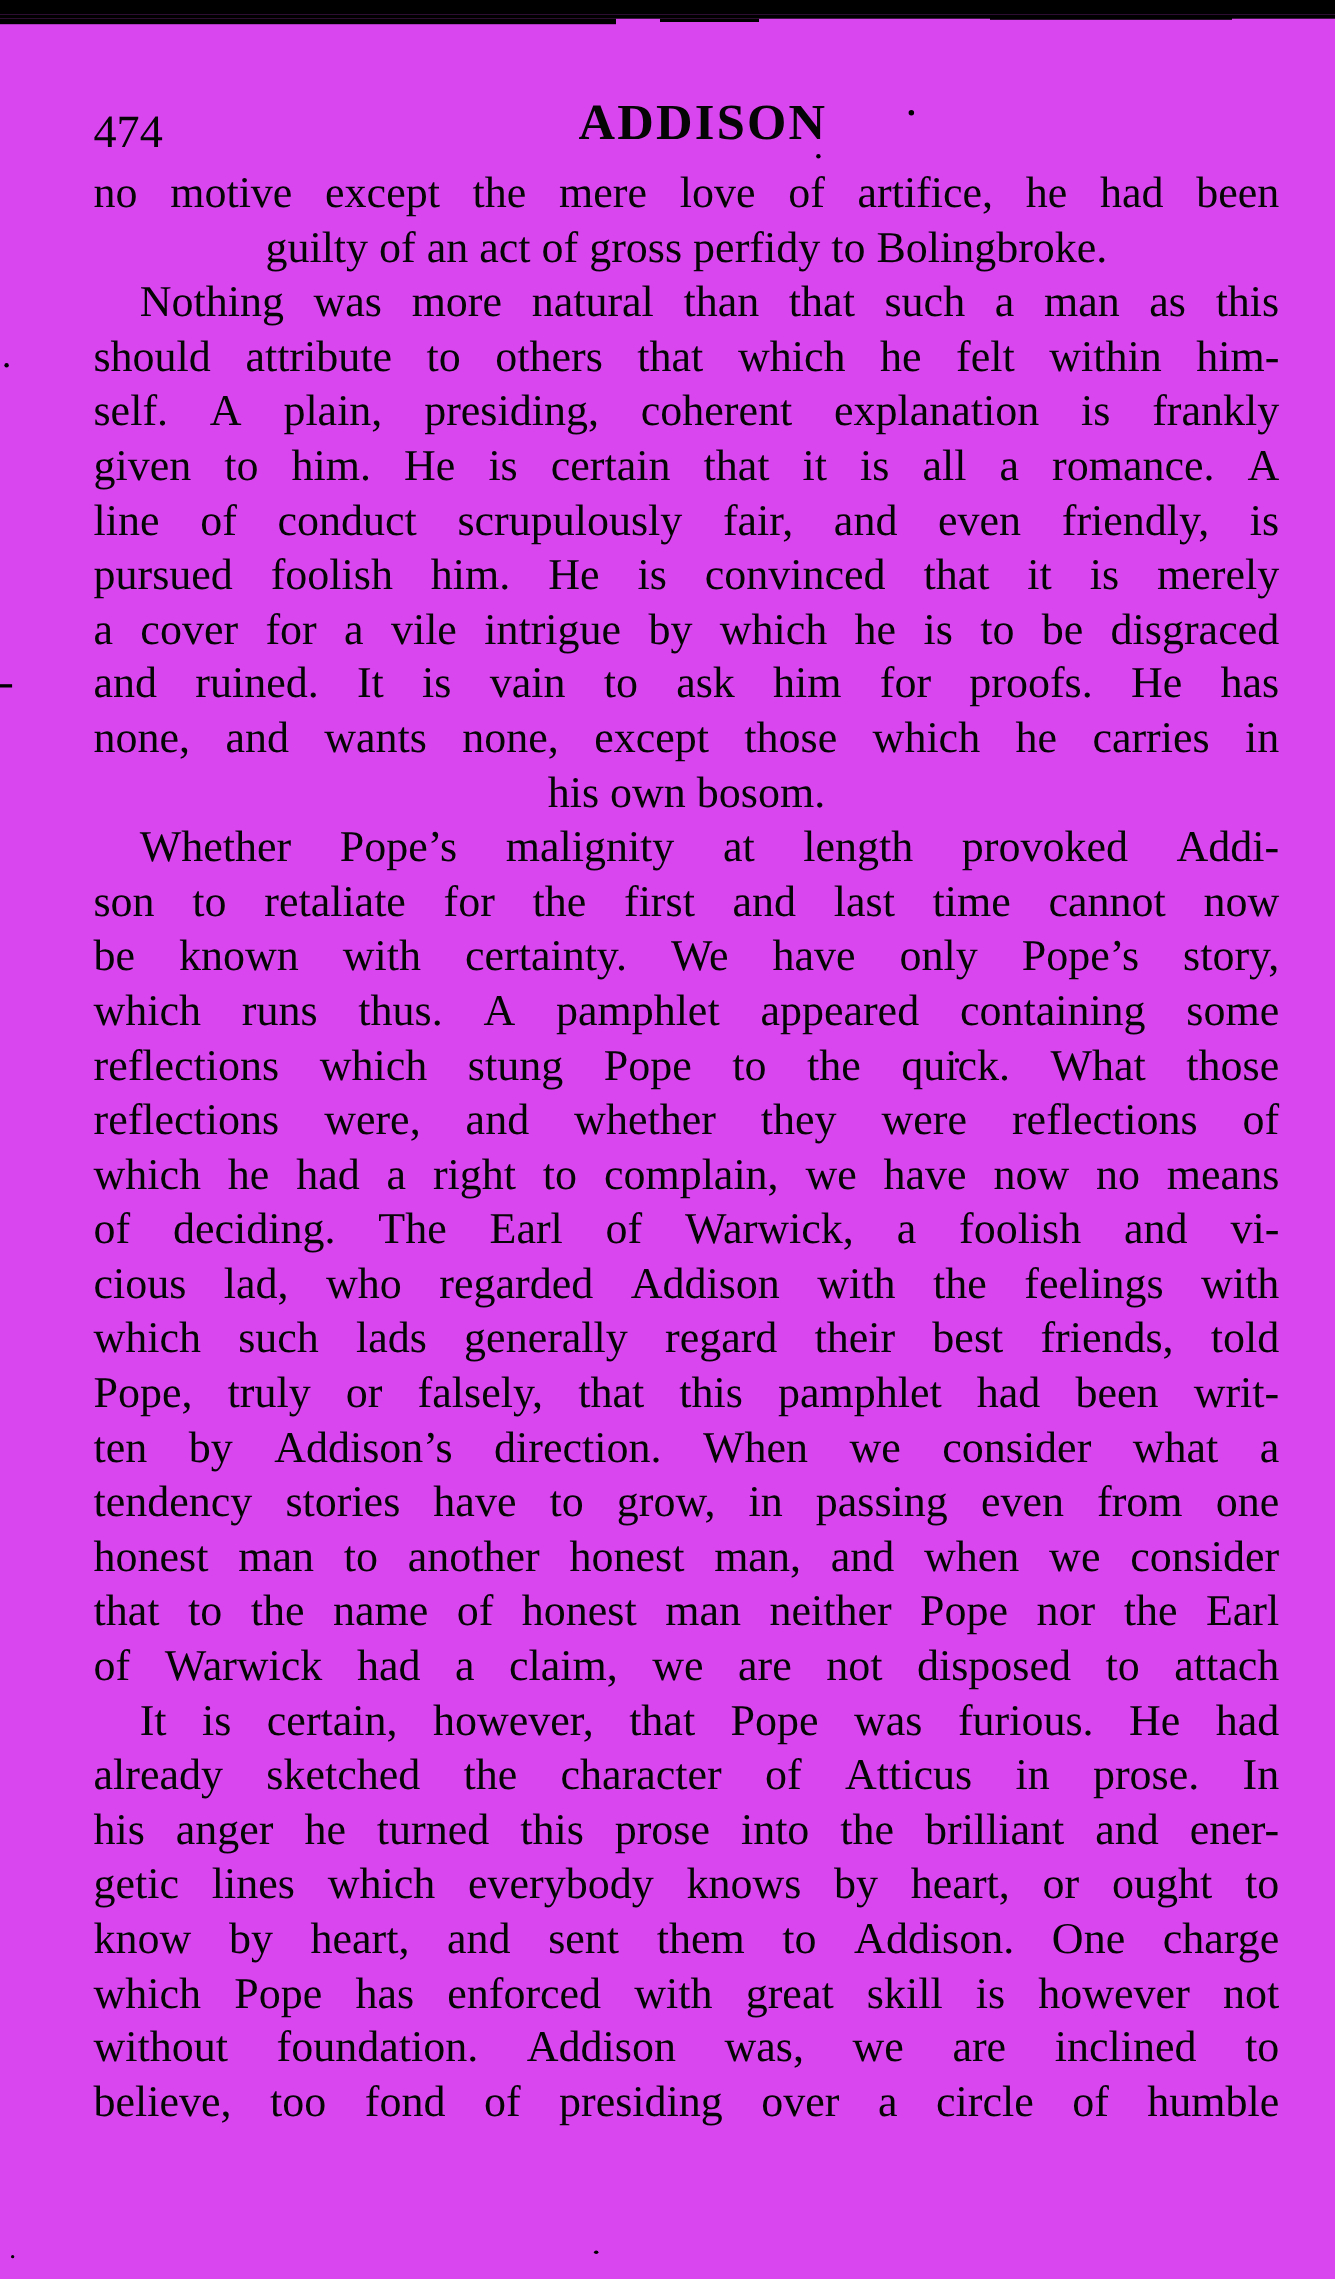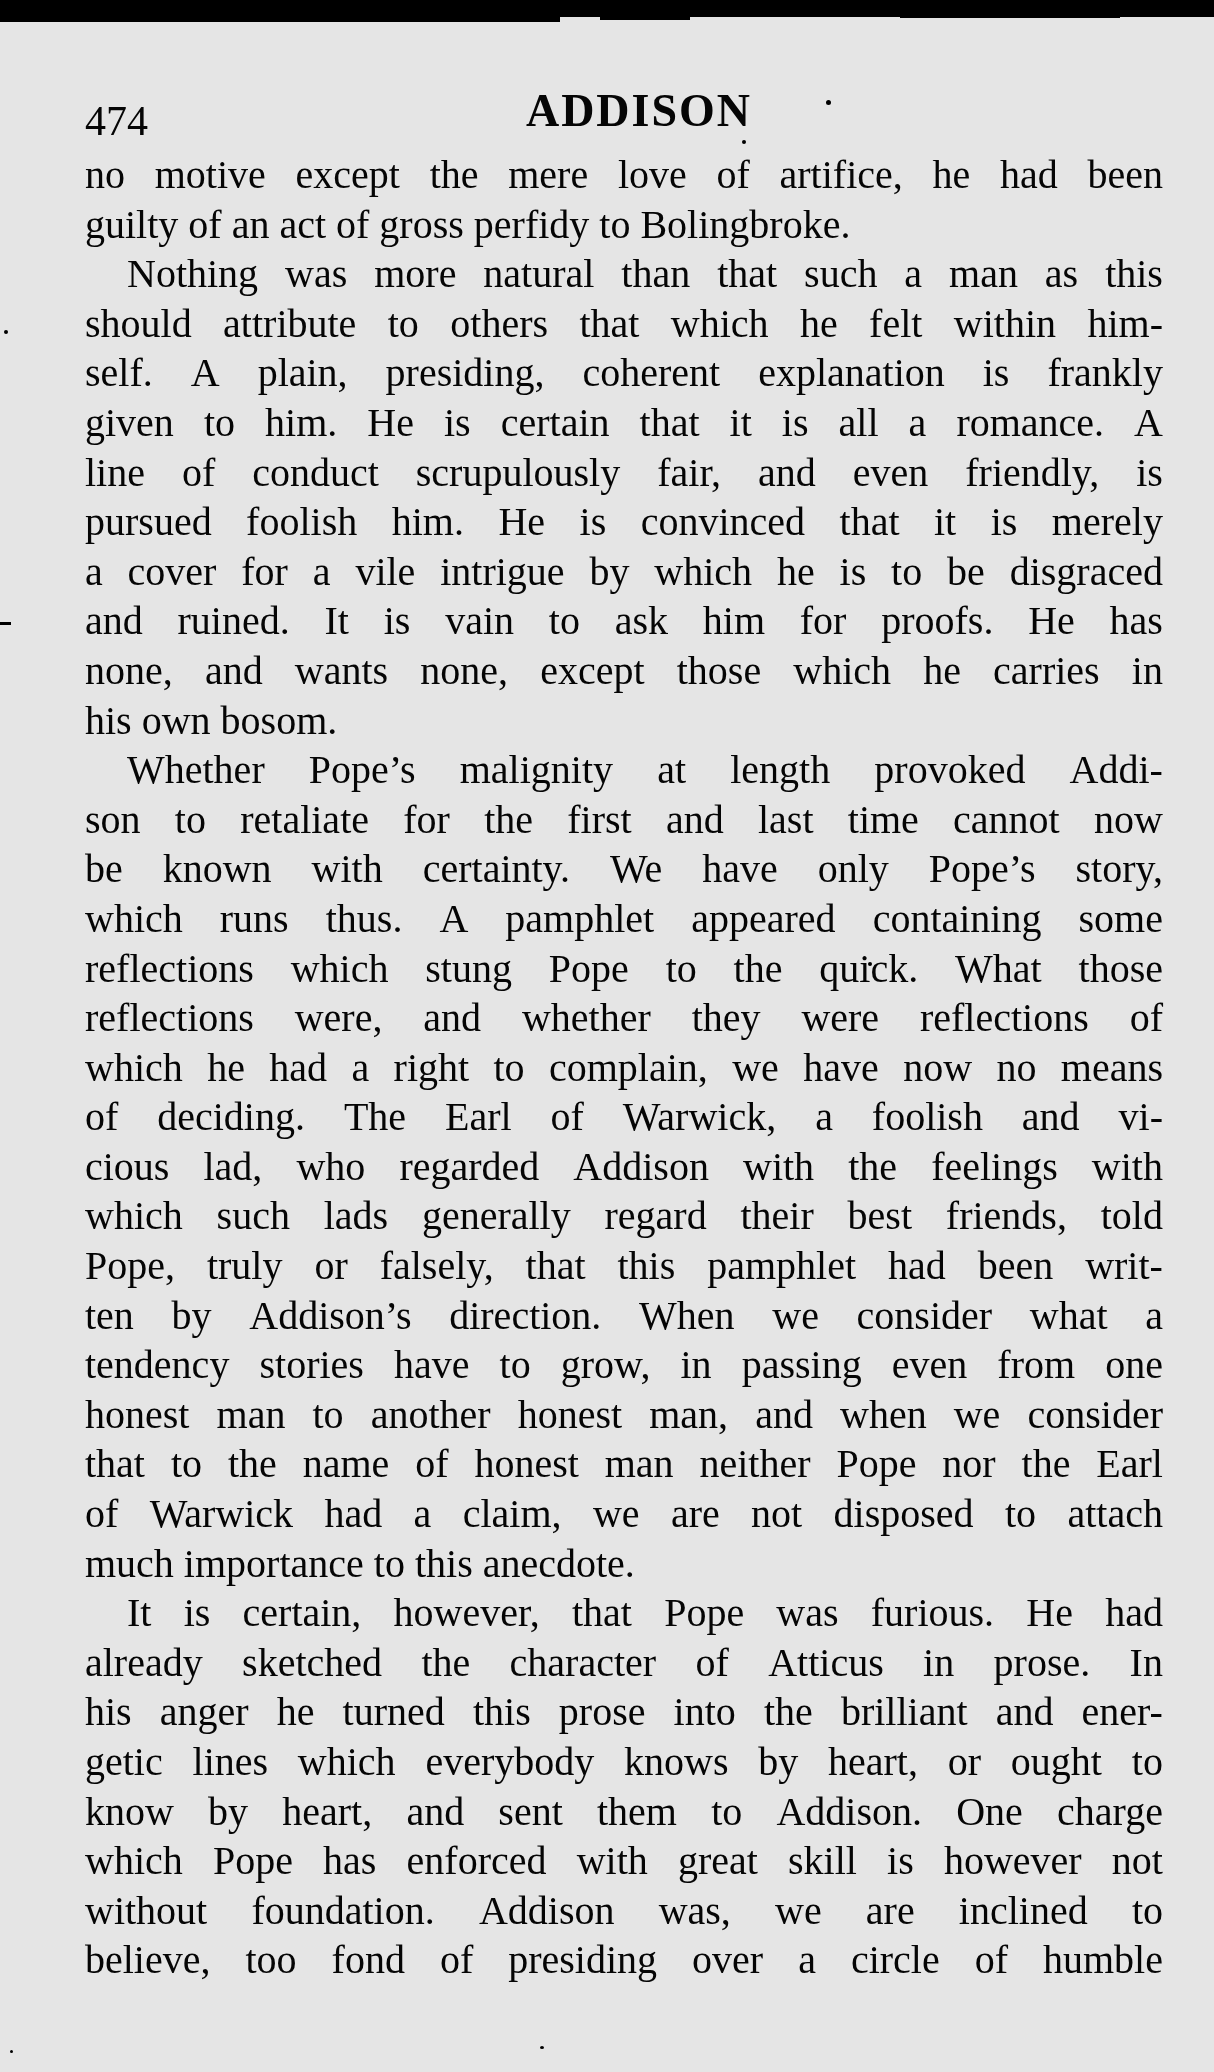--- a/index.html
+++ b/index.html
@@ -1,19 +1,19 @@
 <!DOCTYPE html>
 <html><head>
 <meta charset="utf-8">
 <style>
   html,body { margin:0; padding:0; background:#ffffff; }
   .page {
     position:relative;
     width:1214px; height:2072px;
-    background:#e5e5e5;
+    background:#d946ef;
     color:#050505;
     font-family:"Liberation Serif", serif;
     overflow:hidden;
   }
 
   
   .bar { position:absolute; background:#000; }
   .bar-a { left:0; top:0; width:1214px; height:13px; }
   .bar-b { left:0; top:13px; width:1214px; height:4px; }
   .bar-c { left:0; top:17px; width:560px; height:5px; }
@@ -35,21 +35,21 @@
 
   
   .text-body {
     position:absolute; left:85px; top:150px; width:1078px;
   }
   .paragraph { margin:0; }
   .line {
     font-size:40px;
     height:49.6px;
     line-height:49.6px;
-    text-align:left;
+    text-align:center;
     box-sizing:border-box;
   }
   .line.just {
     display:flex;
     justify-content:space-between;
     flex-wrap:nowrap;
   }
   .line.just span { white-space:pre; }
   .line.indent { padding-left:42px; }
 </style>
@@ -391,21 +391,20 @@
           <span>had</span>
           <span>a</span>
           <span>claim,</span>
           <span>we</span>
           <span>are</span>
           <span>not</span>
           <span>disposed</span>
           <span>to</span>
           <span>attach</span>
         </div>
-        <div class="line">much importance to this anecdote.</div>
       </div>
       <div class="paragraph">
         <div class="line just indent">
           <span>It</span>
           <span>is</span>
           <span>certain,</span>
           <span>however,</span>
           <span>that</span>
           <span>Pope</span>
           <span>was</span>

